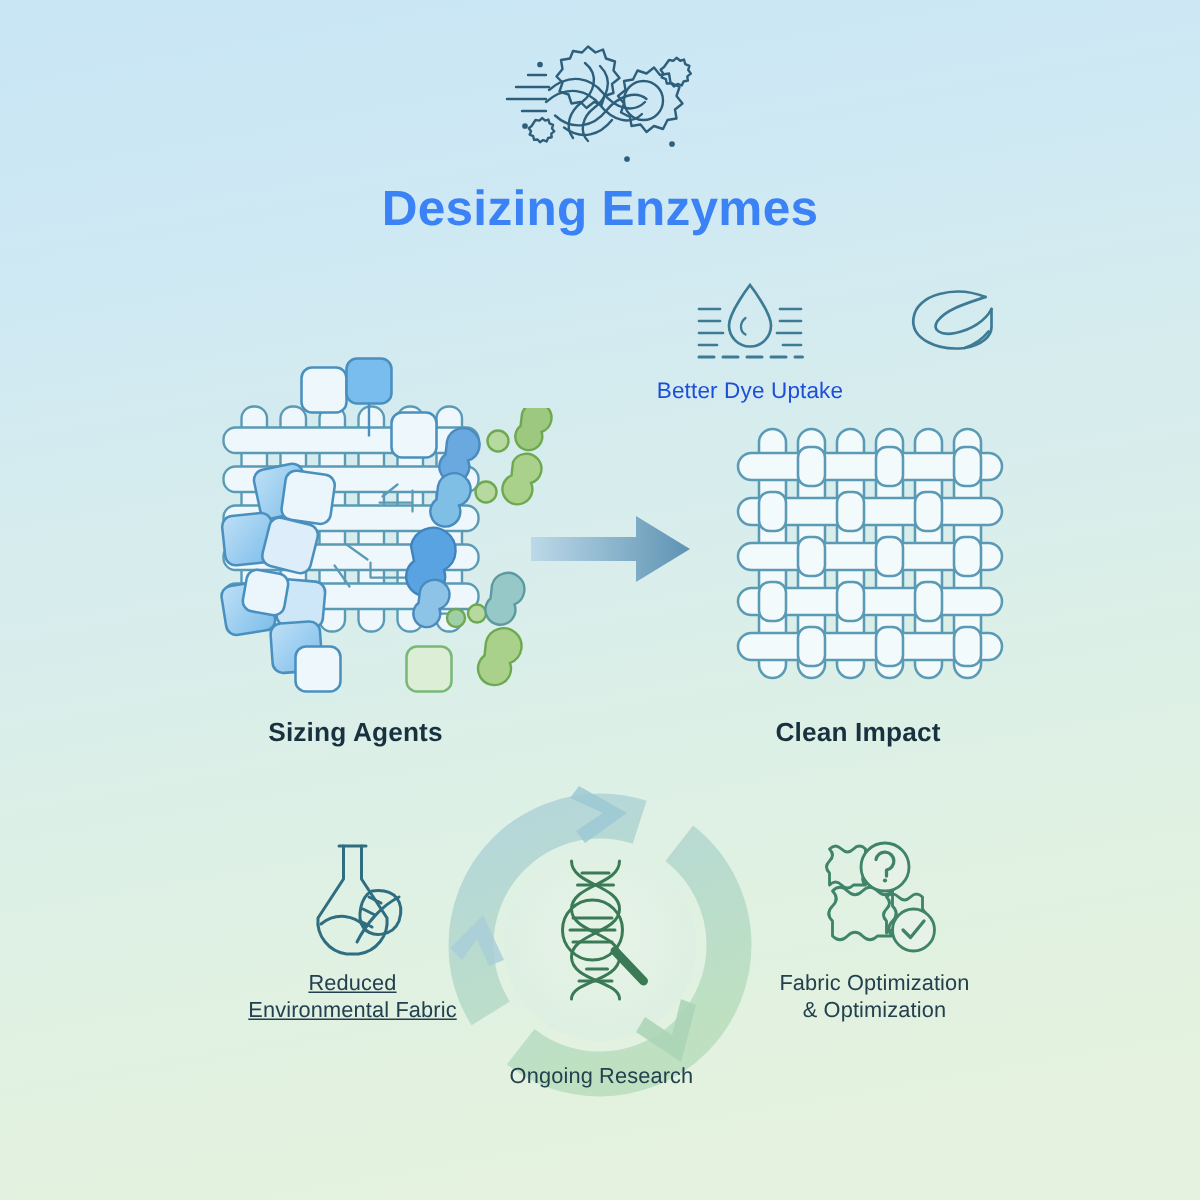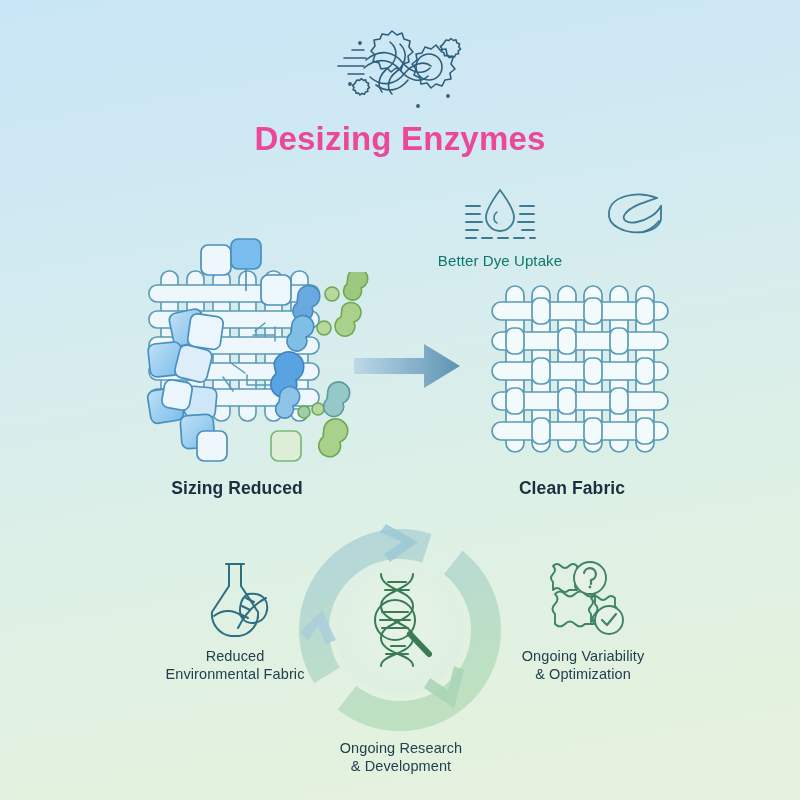--- a/index.html
+++ b/index.html
@@ -8,26 +8,26 @@
     font-family:"Liberation Sans", sans-serif;
     background:linear-gradient(170deg,#c9e6f6 0%,#cfe9f3 22%,#d8edec 45%,#dff1e4 68%,#e3f1df 85%,#e6f2e0 100%);
     position:relative;
   }
   #stage{position:absolute;inset:0;}
   .abs{position:absolute;}
   .lbl{
     color:#1e3b4d;text-align:center;line-height:1.22;
     font-weight:600;letter-spacing:.1px;
   }
-  .lbl-small{font-size:14.5px;font-weight:500;color:#23404f;margin-top:30px;}
+  .lbl-small{font-size:14.5px;font-weight:500;color:#23404f;}
   .lbl-mid{font-size:17.5px;font-weight:700;color:#17313f;}
-  .lbl-feat{font-size:15px;font-weight:500;color:#0f766e;}
+  .lbl-feat{font-size:15px;font-weight:500;color:#1d4ed8;}
   #title{
     left:0;right:0;top:120px;text-align:center;
-    font-size:33px;font-weight:700;color:#ec4899;letter-spacing:.2px;
+    font-size:33px;font-weight:700;color:#3b82f6;letter-spacing:.2px;
   }
   .feat{width:210px;}
   .feat .ic{display:flex;justify-content:center;align-items:flex-end;height:60px;}
 </style>
 </head>
 <body>
 
 <div id="stage">
 
   <div class="abs" style="left:330px;top:22px;width:140px;height:92px;">
@@ -150,21 +150,21 @@
         <rect x="136" y="196" width="30" height="30" rx="7" fill="#ddeed6"></rect>
       </g>
 
       <g fill="none" stroke="#5a9ab5" stroke-width="1.5" stroke-linecap="round">
         <path d="M120 96 l10 -8 M118 100 h22 M140 92 v14"></path>
         <path d="M96 128 l14 10 M88 142 l10 14"></path>
         <path d="M112 150 h30 M112 150 v-10 M150 160 v14 M150 174 h16"></path>
       </g>
     </svg>
   </div>
-  <div class="abs lbl lbl-mid" style="left:137px;top:478px;width:200px;">Sizing Reduced</div>
+  <div class="abs lbl lbl-mid" style="left:137px;top:478px;width:200px;">Sizing Agents</div>
 
   <div class="abs" style="left:262px;top:272px;width:130px;height:190px;">
     <svg width="130" height="190" viewBox="0 0 130 190">
       <g stroke-width="1.6">
         <path d="M36 22 a11 11 0 1 1 14 13 a10 10 0 1 1 -15 -4 z" fill="#6aa9e0" stroke="#4a8bbf"></path>
         <path d="M86 4 a10 10 0 1 1 13 12 a9 9 0 1 1 -14 -4 z" fill="#9cc97f" stroke="#6ea84f"></path>
         <circle cx="70" cy="22" r="7" fill="#b7d9a0" stroke="#6ea84f"></circle>
         <path d="M80 36 a10 10 0 1 1 12 14 a10 10 0 1 1 -13 -5 z" fill="#a9d18c" stroke="#6ea84f"></path>
         <circle cx="62" cy="56" r="7" fill="#b7d9a0" stroke="#6ea84f"></circle>
         <path d="M30 52 a11 11 0 1 1 14 13 a10 10 0 1 1 -15 -4 z" fill="#7fbfe5" stroke="#4a8bbf"></path>
@@ -218,21 +218,21 @@
         <rect x="166" y="90" width="18" height="26" rx="7"></rect>
         <rect x="36" y="120" width="18" height="26" rx="7"></rect>
         <rect x="88" y="120" width="18" height="26" rx="7"></rect>
         <rect x="140" y="120" width="18" height="26" rx="7"></rect>
         <rect x="62" y="150" width="18" height="26" rx="7"></rect>
         <rect x="114" y="150" width="18" height="26" rx="7"></rect>
         <rect x="166" y="150" width="18" height="26" rx="7"></rect>
       </g>
     </svg>
   </div>
-  <div class="abs lbl lbl-mid" style="left:472px;top:478px;width:200px;">Clean Fabric</div>
+  <div class="abs lbl lbl-mid" style="left:472px;top:478px;width:200px;">Clean Impact</div>
 
   <div class="abs" style="left:278px;top:512px;width:245px;height:245px;">
     <svg width="245" height="245" viewBox="0 0 245 245">
       <defs>
         <linearGradient id="ringg" x1="0" y1="0" x2="0.4" y2="1">
           <stop offset="0%" stop-color="#a9cfd8"></stop>
             <stop offset="100%" stop-color="#b4dcb9"></stop>
         </linearGradient>
         <radialGradient id="innerg" cx="50%" cy="45%" r="60%">
           <stop offset="0%" stop-color="#e8f4e8"></stop>
@@ -269,47 +269,46 @@
         <g fill="none" stroke="#2f6d81" stroke-width="2" stroke-linecap="round" stroke-linejoin="round">
           <path d="M34 6 h18"></path>
           <path d="M37 6 v22 L20 54 a22 22 0 0 0 19 24 h8 a22 22 0 0 0 19 -24 L49 28 V6"></path>
           <path d="M22 58 C32 50, 44 52, 52 60"></path>
           <path d="M56 36 C72 34, 78 44, 74 56 C70 66, 56 68, 50 60 C46 54, 48 40, 56 36 z"></path>
           <path d="M46 70 C52 58, 62 46, 74 40"></path>
           <path d="M58 52 l-8 -4 M62 44 l-8 -4 M56 60 l-8 -4"></path>
         </g>
       </svg>
     </div>
-    <div class="lbl lbl-small" style="margin-top:6px;">
+    <div class="lbl lbl-small" style="margin-top:6px;text-decoration:underline;">
       <div>Reduced</div>
       <div>Environmental Fabric</div>
     </div>
   </div>
 
   <div class="abs" style="left:286px;top:710px;width:230px;">
     <div class="lbl lbl-small">
       <div>Ongoing Research</div>
-      <div>&amp; Development</div>
     </div>
   </div>
 
   <div class="abs" style="left:468px;top:558px;width:230px;">
     <div style="display:flex;justify-content:center;">
       <svg width="100" height="84" viewBox="0 0 100 84">
         <g fill="none" stroke="#3f8468" stroke-width="1.9" stroke-linejoin="round">
           <path d="M20 8 q4 -4 8 0 t8 0 t8 0 l0 8 q4 4 0 8 t0 8 l-8 0 q-4 4 -8 0 t-8 0 l0 -8 q-4 -4 0 -8 t0 -8 z"></path>
           <path d="M22 36 q5 -5 10 0 t10 0 t10 0 t10 0 l0 10 q5 5 0 10 t0 10 l-10 0 q-5 5 -10 0 t-10 0 t-10 0 l0 -10 q-5 -5 0 -10 t0 -10 z"></path>
           <path d="M58 40 q4 -4 8 0 t8 0 t8 0 l0 8 q4 4 0 8 t0 8 l-8 0 q-4 4 -8 0 t-8 0 l0 -8 q-4 -4 0 -8 t0 -8 z"></path>
           <circle cx="57" cy="20" r="16" fill="#e7f2e6"></circle>
           <circle cx="76" cy="62" r="14" fill="#e7f2e6"></circle>
           <path d="M51 15 a6 6 0 1 1 7 7 v4" stroke-width="2.2" stroke-linecap="round"></path>
           <circle cx="57" cy="29" r="1.4" fill="#3f8468" stroke="none"></circle>
           <path d="M69 62 l5 5 l9 -11" stroke-width="2.2" stroke-linecap="round"></path>
         </g>
       </svg>
     </div>
     <div class="lbl lbl-small" style="margin-top:6px;">
-      <div>Ongoing Variability</div>
+      <div>Fabric Optimization</div>
       <div>&amp; Optimization</div>
     </div>
   </div>
 
 </div>
 
 </body></html>

